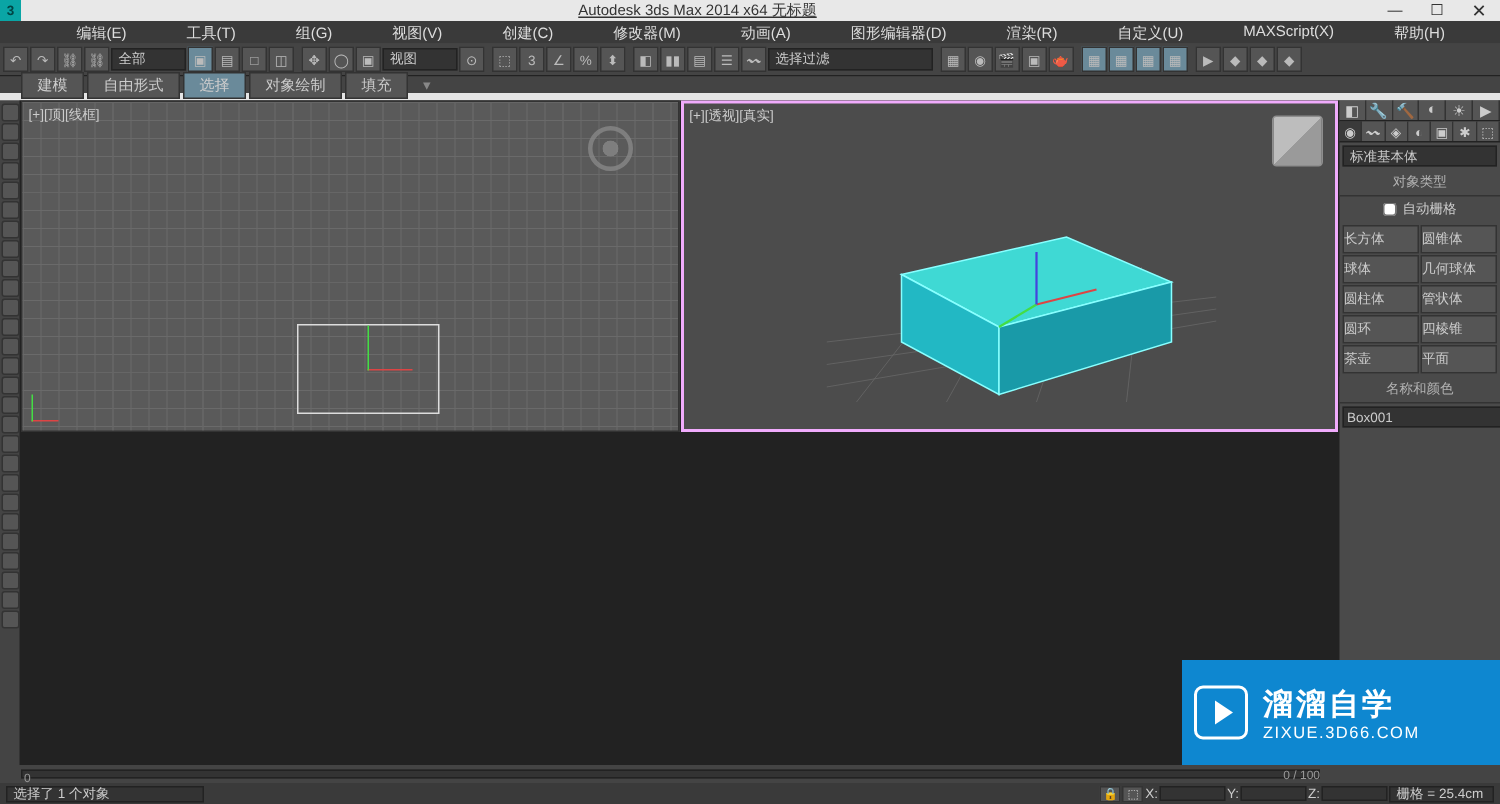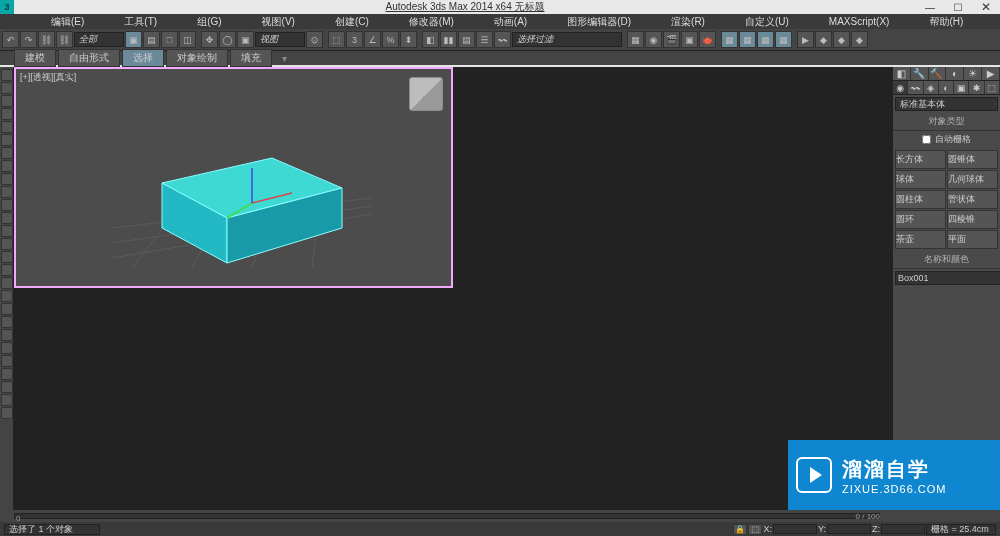--- a/index.html
+++ b/index.html
@@ -13,27 +13,27 @@
 .win-btn { width: 28px; height: 14px; display: flex; align-items: center; justify-content: center; cursor: pointer; }
 .win-close { color: #333; font-size: 12px; }
 
 
 .menu-bar { height: 15px; background: #3a3a3a; display: flex; align-items: center; padding-left: 18px; gap: 2px; }
 .menu-item { padding: 0 5px; cursor: pointer; color: #ddd; font-size: 10px; margin-left: 28px; }
 
 
 .toolbar { height: 22px; background: #444; display: flex; align-items: center; padding: 0 2px; gap: 1px; border-bottom: 1px solid #222; }
 .tb-btn { width: 17px; height: 17px; background: #555; border: 1px solid #333; display: flex; align-items: center; justify-content: center; cursor: pointer; font-size: 9px; color: #bbb; }
-.tb-sel { width: 50px; height: 15px; background: #333; border: 1px solid #222; color: #ccc; font-size: 9px; padding: 0 4px; font-style: italic; }
+.tb-sel { width: 50px; height: 15px; background: #333; border: 1px solid #222; color: #ccc; font-size: 9px; padding: 0 4px; }
 .tb-sel2 { width: 110px; }
 .tb-hi { background: #6a8a9a; }
 .sep { width: 3px; }
 
 
-.ribbon { height: 16px; background: #444; display: flex; align-items: center; padding-left: 14px; gap: 2px; border-bottom: 2px solid #e5e5e5; }
+.ribbon { height: 16px; background: #444; display: flex; align-items: center; padding-left: 14px; gap: 2px; border-bottom: 5px solid #e5e5e5; }
 .rib-tab { padding: 1px 10px; background: #555; border: 1px solid #333; color: #ccc; font-size: 10px; cursor: pointer; }
 .rib-tab.act { background: #6a8a9a; }
 .rib-arrow { margin-left: 8px; color: #888; }
 
 
 .main { display: flex; height: 443px; }
 .lt { width: 14px; background: #444; display: flex; flex-direction: column; align-items: center; padding-top: 2px; gap: 1px; border-right: 1px solid #222; }
 .lt-btn { width: 12px; height: 12px; background: #555; border: 1px solid #333; border-radius: 2px; cursor: pointer; }
 
 
@@ -206,20 +206,34 @@
       <div class="lt-btn"></div>
       <div class="lt-btn"></div>
       <div class="lt-btn"></div>
       <div class="lt-btn"></div>
       <div class="lt-btn"></div>
       <div class="lt-btn"></div>
   </div>
 
   <div class="vps">
 
+    <div class="vp">
+      <div class="grid"></div>
+      <div class="vp-label">[+][顶][线框]</div>
+      <div class="wire-box" style="left:183px;top:148px;width:95px;height:60px;"></div>
+      <div class="axisg" style="left:230px;top:178px;">
+          <div class="ax-x"></div>
+          <div class="ax-y" style="height:30px;"></div>
+        </div>
+      <div class="small-ax">
+          <div class="x"></div>
+          <div class="y"></div>
+        </div>
+      <div class="steer"></div>
+    </div>
 
 
 
     <div class="vp active" style="background:#4c4c4c;">
       <div class="vp-label">[+][透视][真实]</div>
       <div class="cube">
         <svg viewBox="0 0 260 180">
 
           <g stroke="#6a6a6a" stroke-width="0.5">
             <line x1="0" y1="140" x2="260" y2="110"></line>
@@ -288,21 +302,21 @@
   </div>
 </div>
 
 <div class="timeline">
   <div class="tl-track"></div>
   <span style="position:absolute;left:16px;bottom:-1px;">0</span>
   <span class="tl-end">0 / 100</span>
 </div>
 
 <div class="status">
-  <span class="status-field" style="width:96px;">选择了 1 个对象</span>
+  <span class="status-field" style="width:132px;">选择了 1 个对象</span>
   <div class="anim-ctrl">
     <div class="anim-btn">🔒</div>
     <div class="anim-btn">⬚</div>
     <span>X:</span>
       <input class="co" style="">
     <span>Y:</span>
       <input class="co" style="">
     <span>Z:</span>
       <input class="co" style="">
     <span class="status-field" style="width:70px;">栅格 = 25.4cm</span>

